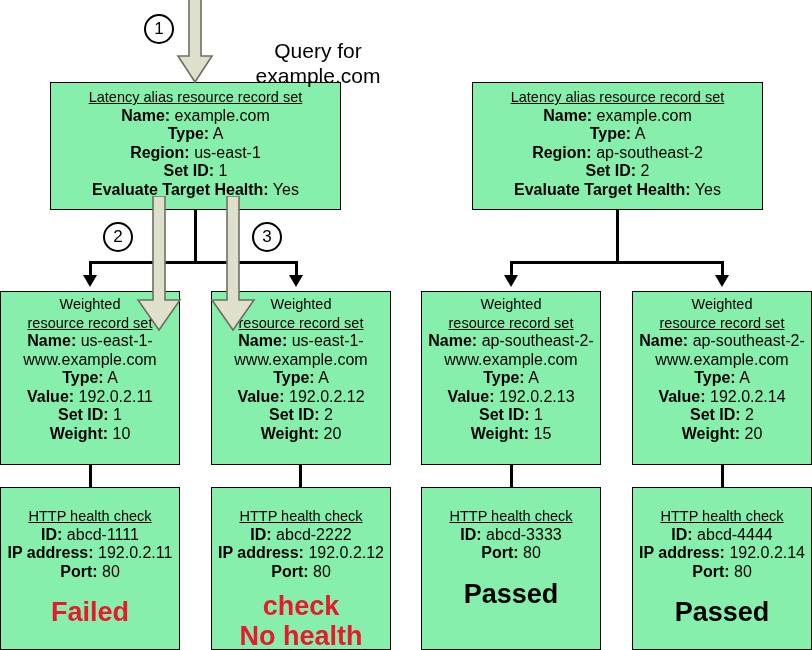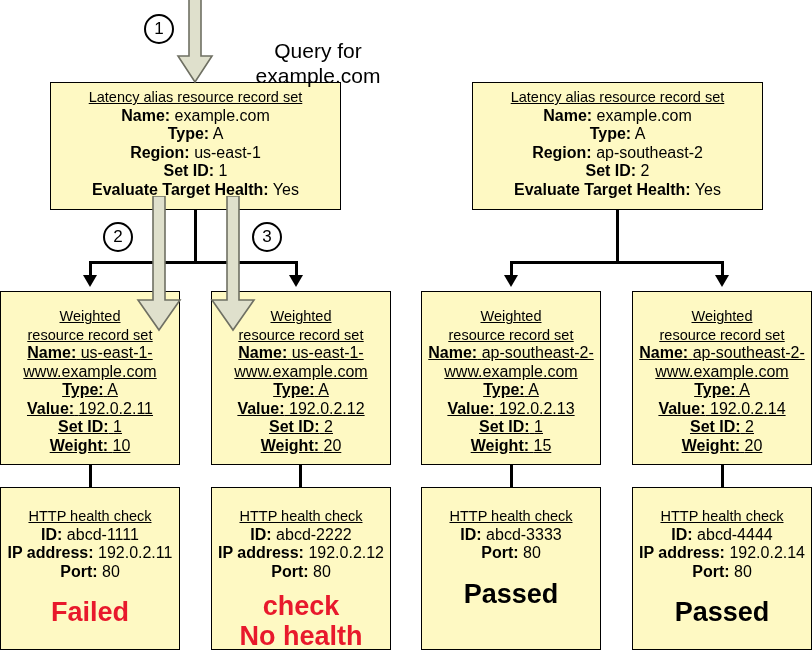--- a/index.html
+++ b/index.html
@@ -12,21 +12,21 @@
     position: relative;
     font-family: "Liberation Sans", sans-serif;
     color: #000;
     overflow: hidden;
   }
   #stage { position: absolute; left: 0; top: 0; width: 812px; height: 650px; }
 
   .box {
     position: absolute;
     border: 1.5px solid #000;
-    background: #fef9c3;
+    background: #86efac;
     text-align: center;
     z-index: 3;
   }
   .box .line {
     font-size: 16px;
     line-height: 18.5px;
     white-space: nowrap;
   }
   .box .hdr {
     font-size: 14.5px;
@@ -39,21 +39,21 @@
     line-height: 18.5px;
     white-space: nowrap;
   }
   .k { font-weight: bold; }
   .v { font-weight: normal; }
 
   
   .latency { padding-top: 5px; }
 
   
-  .weighted { padding-top: 15px; text-decoration: underline; }
+  .weighted { padding-top: 3px; }
 
   
   .health { padding-top: 19px; }
   .verdict {
     font-size: 27px;
     font-weight: bold;
     line-height: 30px;
     margin-top: 16px;
   }
   .verdict.red { color: #e8192c; }

